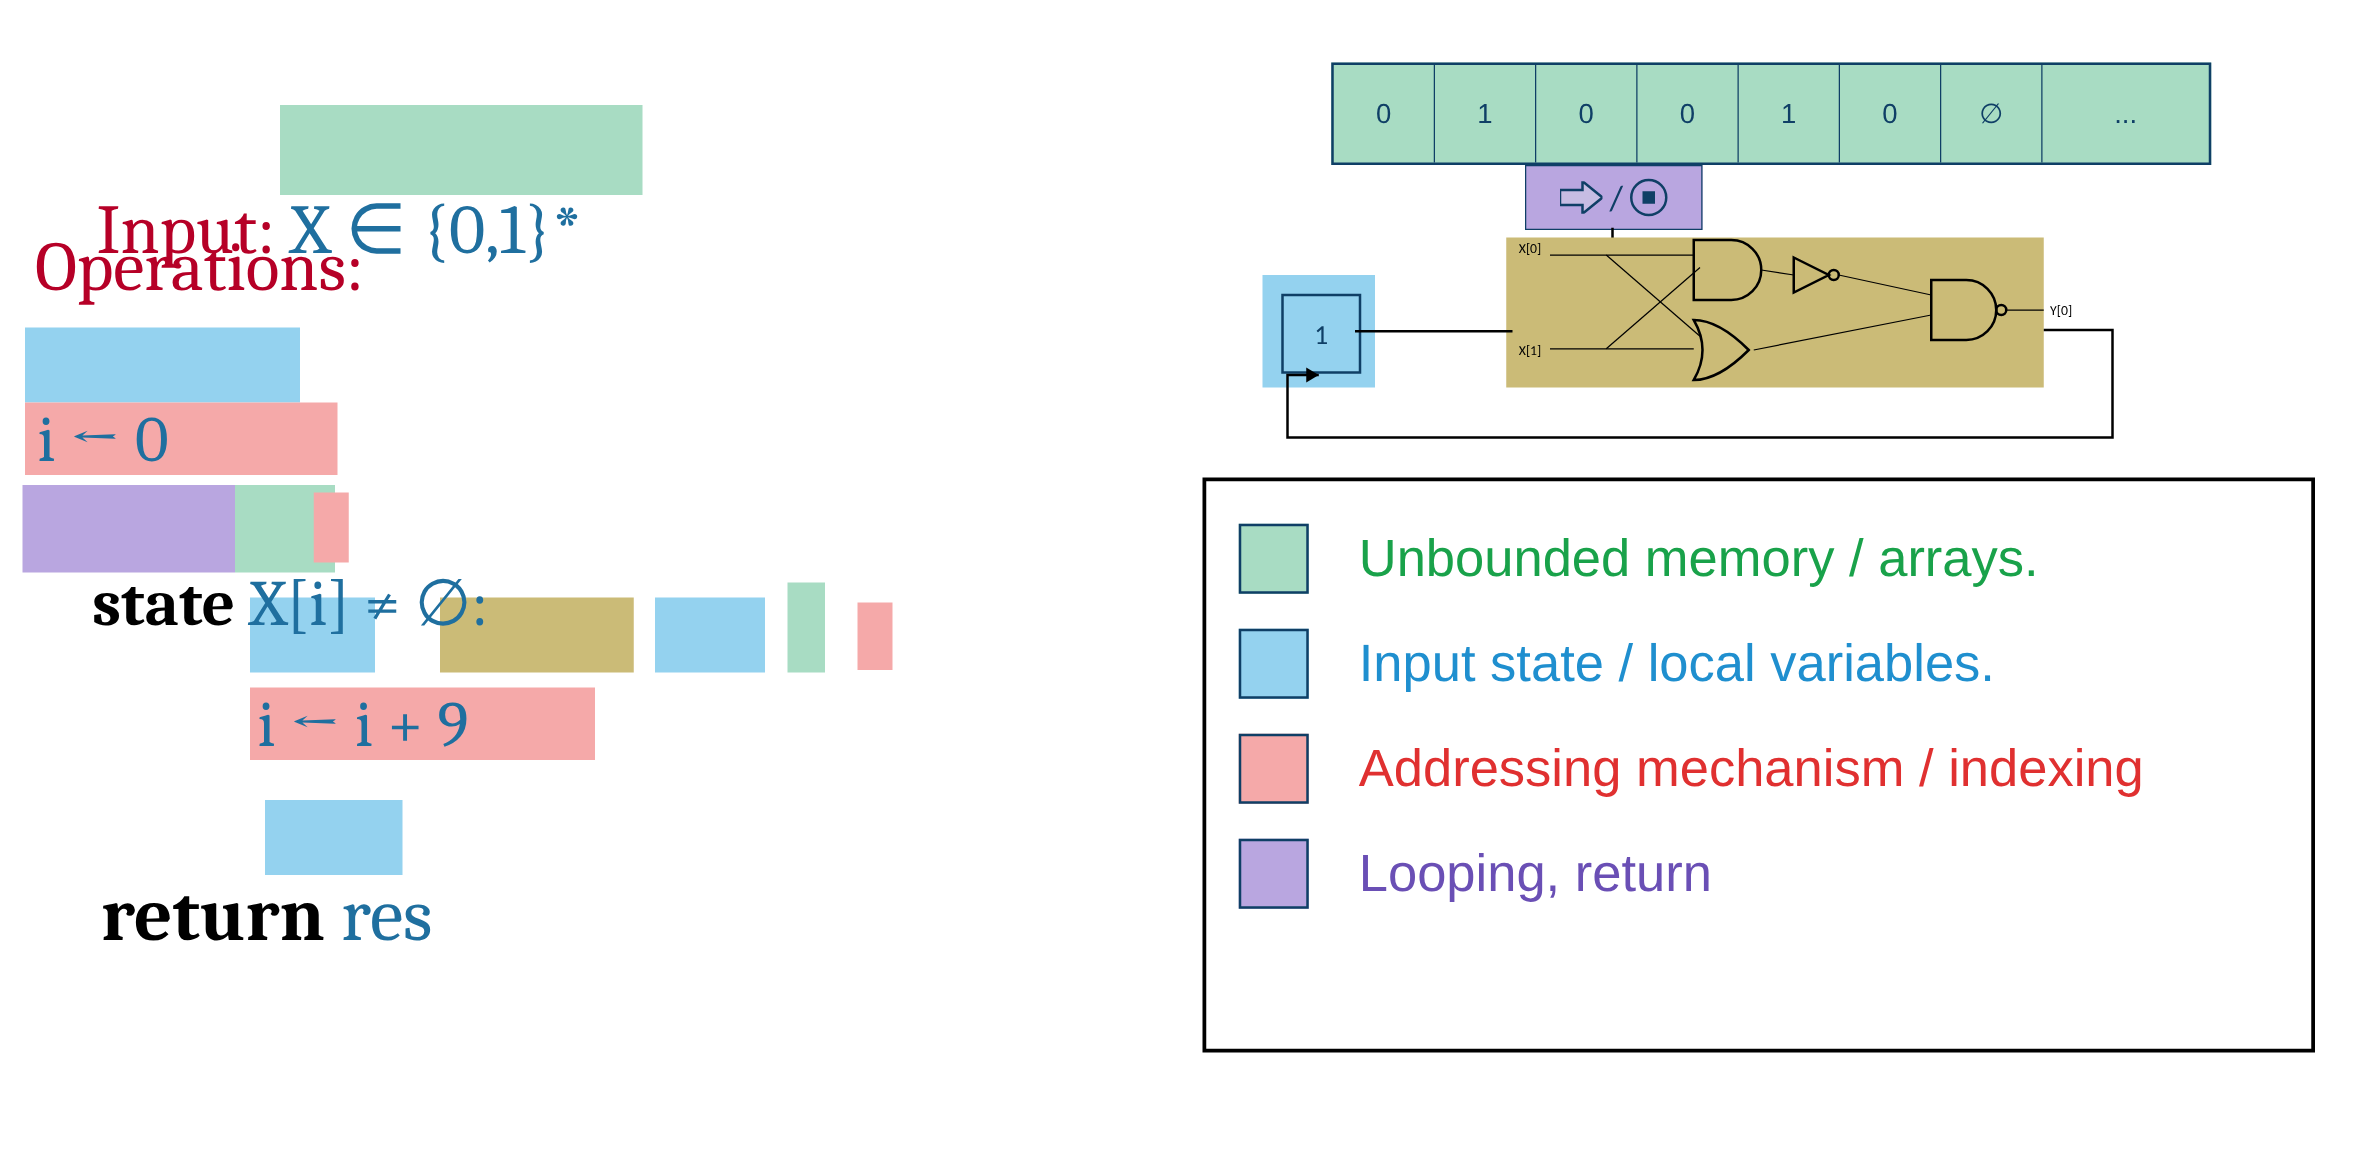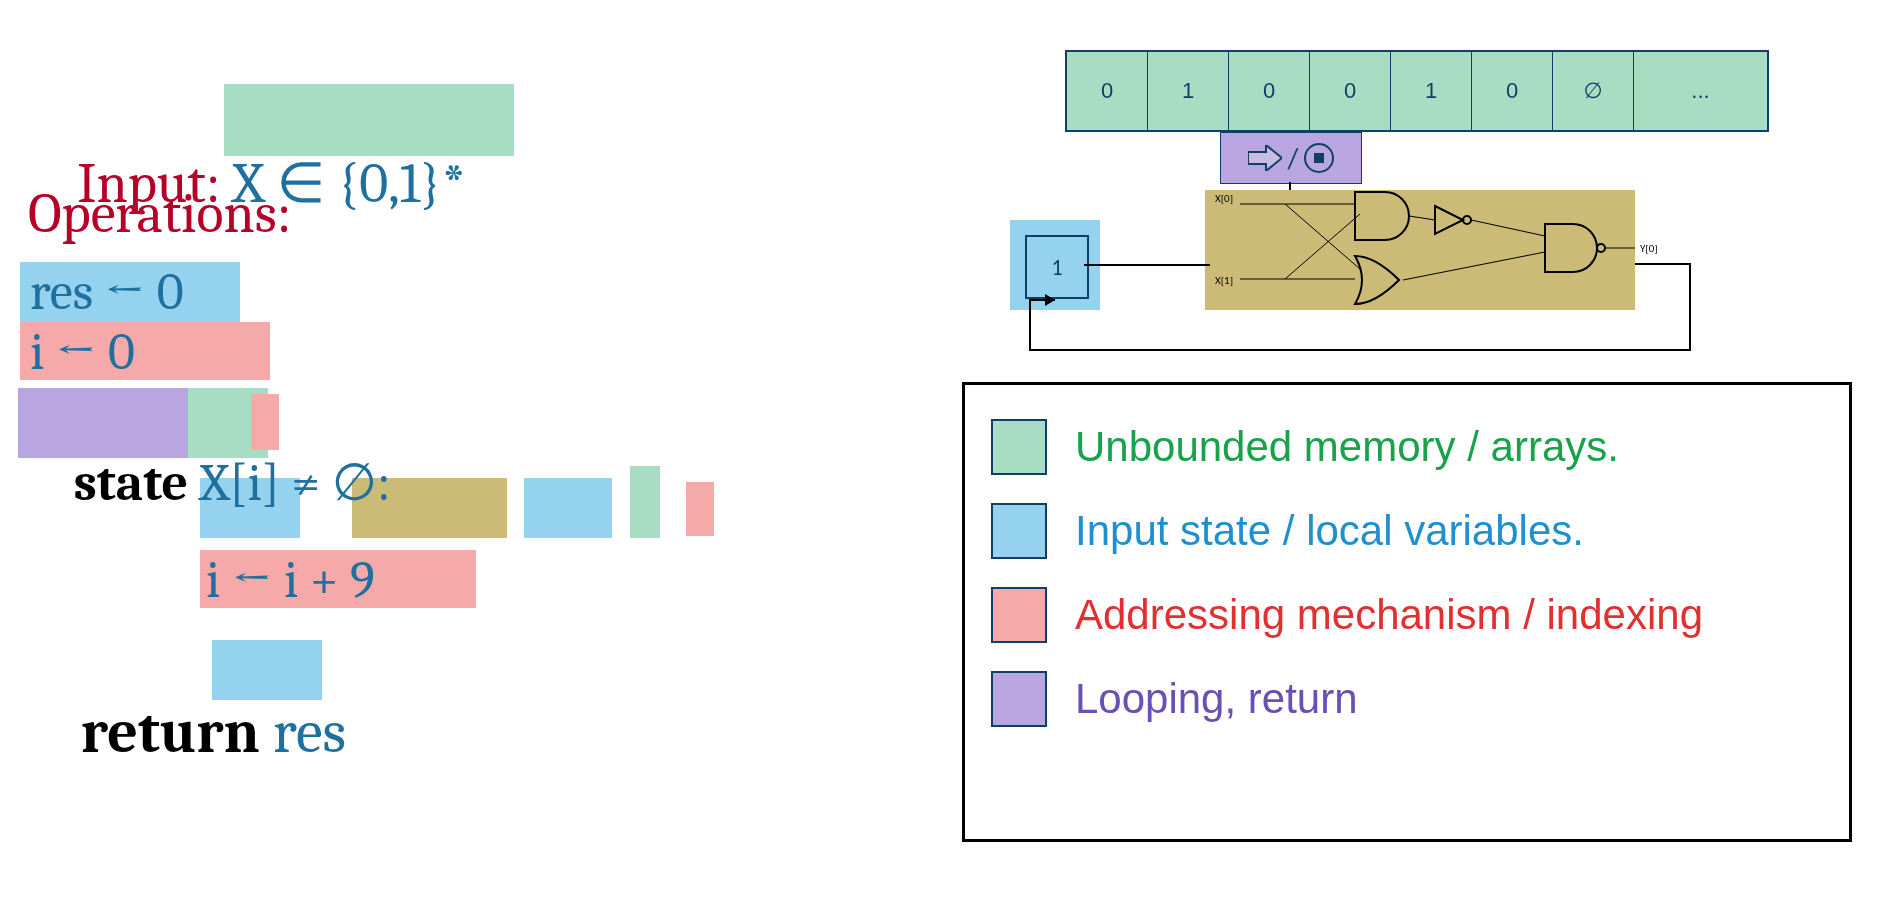--- a/index.html
+++ b/index.html
@@ -32,21 +32,21 @@
   
   .statebg{position:absolute;left:1010px;top:220px;width:90px;height:90px;background:#94d2ef;}
   .statebox{position:absolute;left:1025px;top:235px;width:60px;height:60px;border:2px solid #0f3f66;display:flex;align-items:center;justify-content:center;color:#0f3f66;font-size:22px;background:transparent;}
 
   
   .circbg{position:absolute;left:1205px;top:190px;width:430px;height:120px;background:#cbbb77;}
   .circuit{position:absolute;left:1205px;top:184px;width:500px;height:160px;}
 
   
   .legend{position:absolute;left:962px;top:382px;width:890px;height:460px;border:3px solid #000;box-sizing:border-box;padding:20px 26px;}
-  .lrow{display:flex;align-items:center;height:84px;gap:28px;}
+  .lrow{display:flex;align-items:center;height:84px;gap:40px;}
   .lsw{width:56px;height:56px;border:2px solid #0f3f66;box-sizing:border-box;}
   .llab{font-size:42px;font-family:"Segoe UI",Arial,sans-serif;}
   .c-green{color:#19a24a;} .c-blue{color:#1f8fcf;} .c-red{color:#e03030;} .c-yellow{color:#8f7a1f;} .c-purple{color:#6a4fb5;}
 </style>
 </head>
 <body>
 
 <div class="stage">
 
   <div class="hl hl-green" style="left:224px;top:84px;width:290px;height:72px;"></div>
@@ -66,21 +66,20 @@
 
   <div class="hl hl-red" style="left:200px;top:550px;width:276px;height:58px;"></div>
   <div class="hl hl-blue" style="left:212px;top:640px;width:110px;height:60px;"></div>
 
   <div class="txt" style="left:28px;top:86px;font-size:56px;">
     <span class="kw">Input:</span><span> </span><span class="bluei">X ∈ {0,1}*</span>
   </div>
 
   <div class="txt kw" style="left:28px;top:182px;font-size:56px;">Operations:</div>
 
-  <div class="txt bluei" style="left:30px;top:262px;font-size:52px;">res ← 0</div>
   <div class="txt bluei" style="left:30px;top:322px;font-size:52px;">i ← 0</div>
 
   <div class="txt" style="left:28px;top:392px;font-size:52px;">
     <span class="blk" style="font-weight:bold;">state</span><span class="fn"> X[</span><span class="bluei">i</span><span class="fn">] ≠ ∅:</span>
   </div>
 
 
   <div class="txt bluei" style="left:206px;top:550px;font-size:52px;">i ← i + 9</div>
 
   <div class="txt" style="left:28px;top:629px;font-size:60px;">

